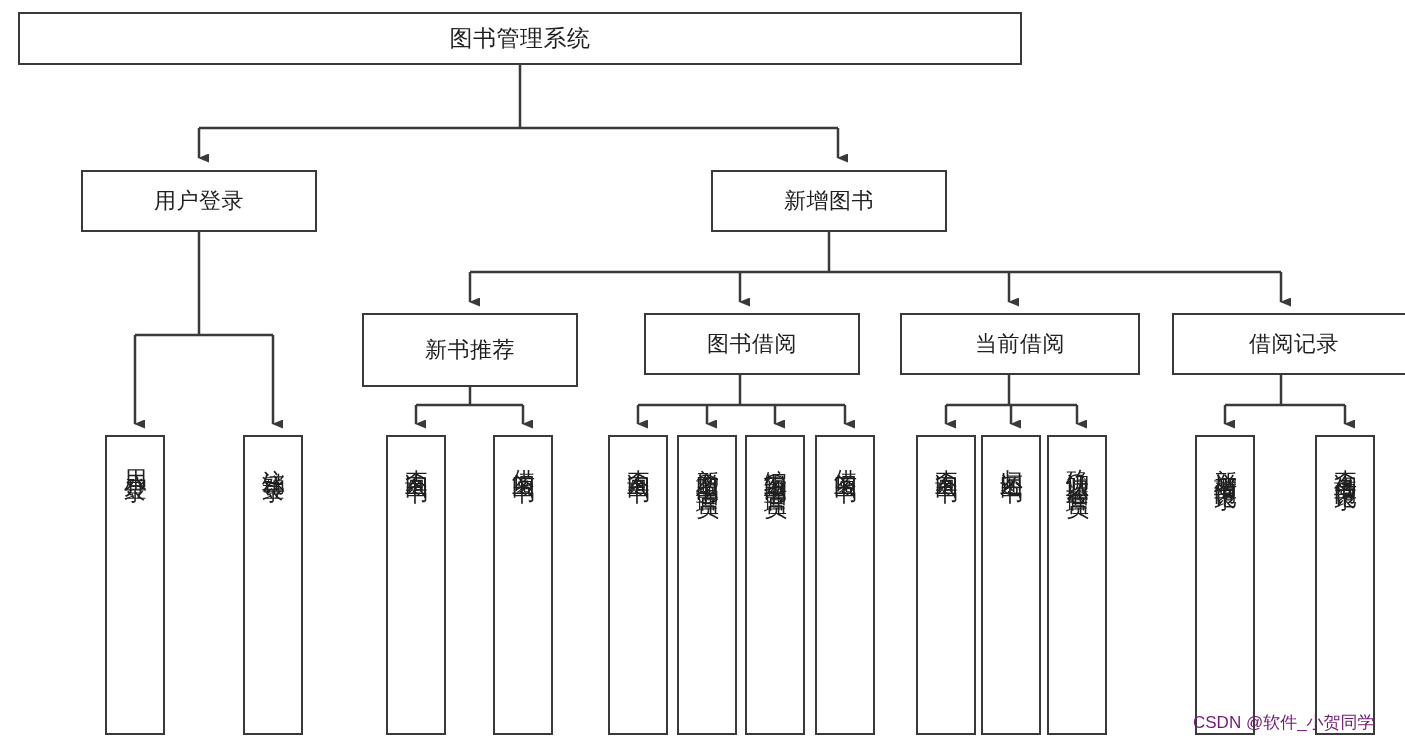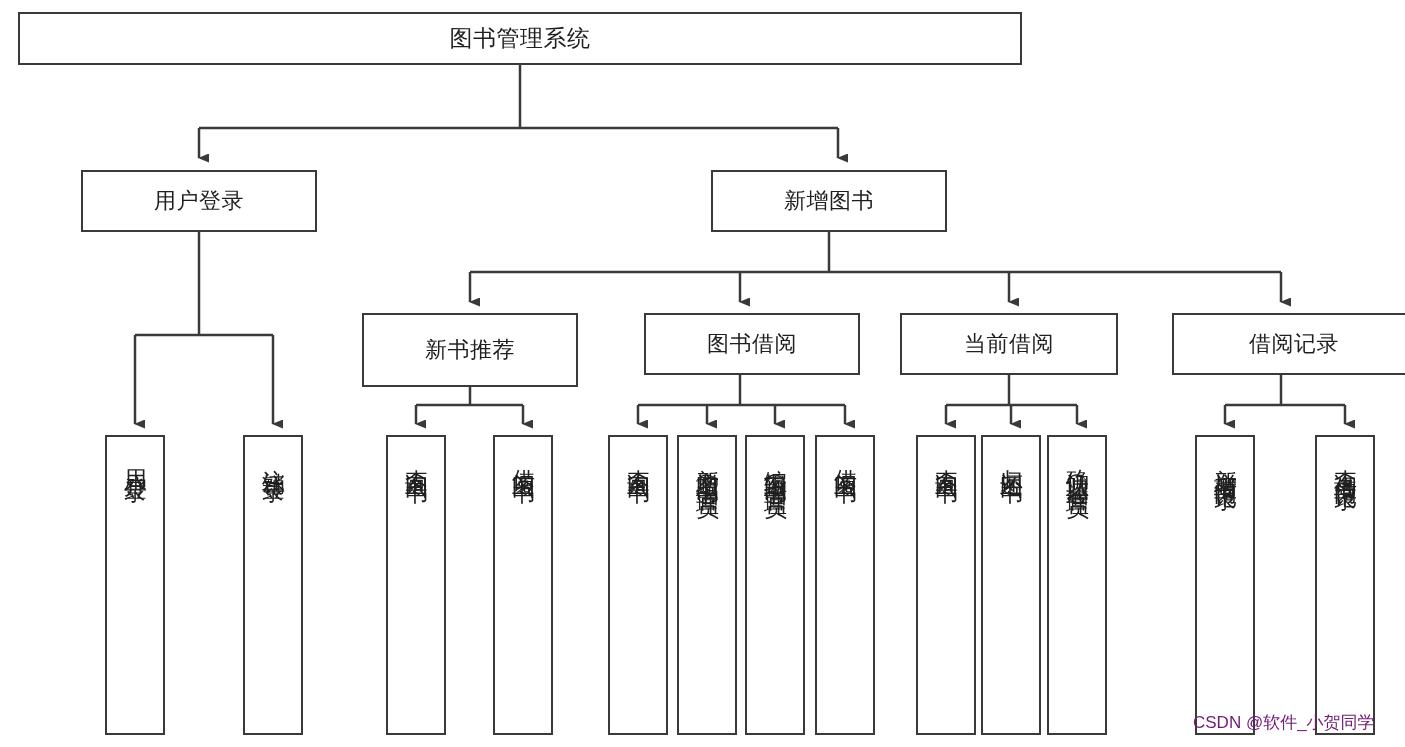--- a/index.html
+++ b/index.html
@@ -139,21 +139,21 @@
   </div>
 
   <div class="node hbox" style="left:362px; top:313px; width:216px; height:74px;">
     <span class="label">新书推荐</span>
   </div>
 
   <div class="node hbox" style="left:632px; top:313px; width:216px; height:62px;margin-left:12px;">
     <span class="label">图书借阅</span>
   </div>
 
-  <div class="node hbox" style="left:900px; top:313px; width:218px; height:62px;">
+  <div class="node hbox" style="left:900px; top:313px; width:240px; height:62px;">
     <span class="label">当前借阅</span>
   </div>
 
   <div class="node hbox" style="left:1172px; top:313px; width:244px; height:62px;">
     <span class="label">借阅记录</span>
   </div>
 
   <div class="node leaf" style="left:105px; top:435px; width:60px; height:300px;">
     <span class="label">用户登录</span>
   </div>

